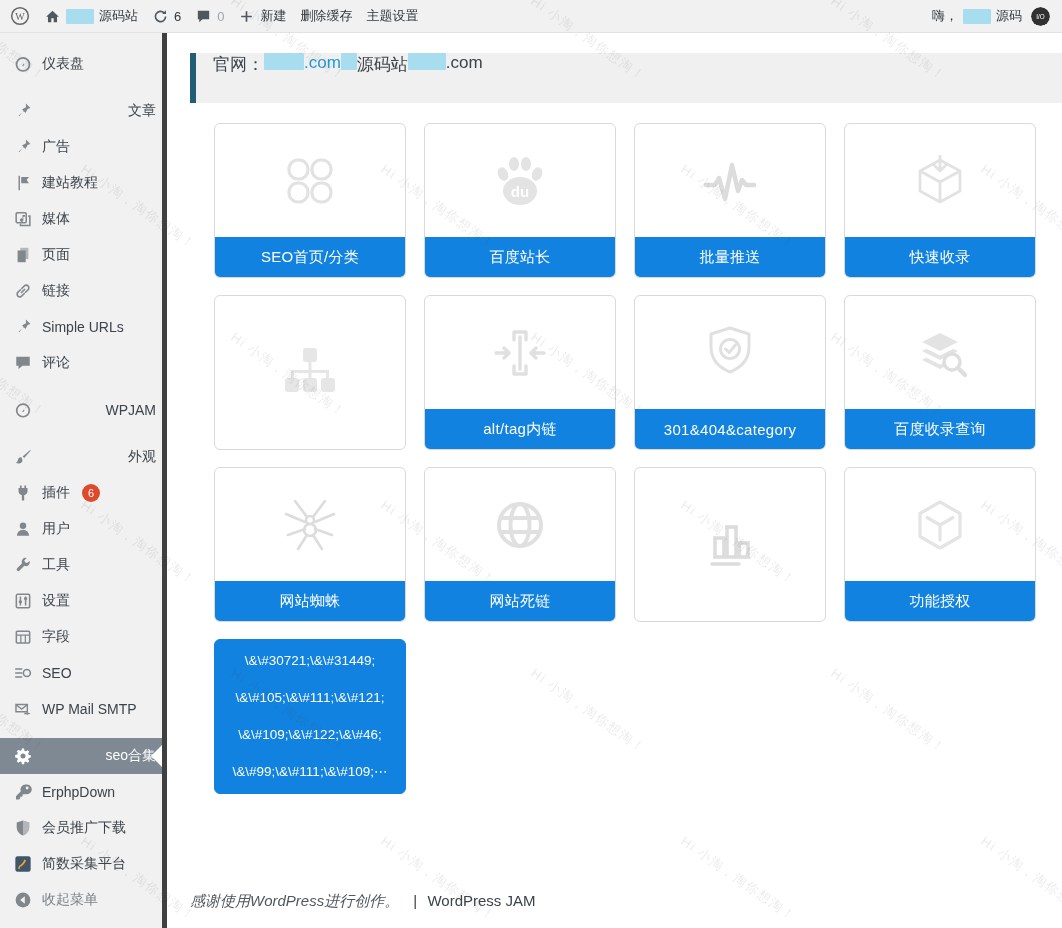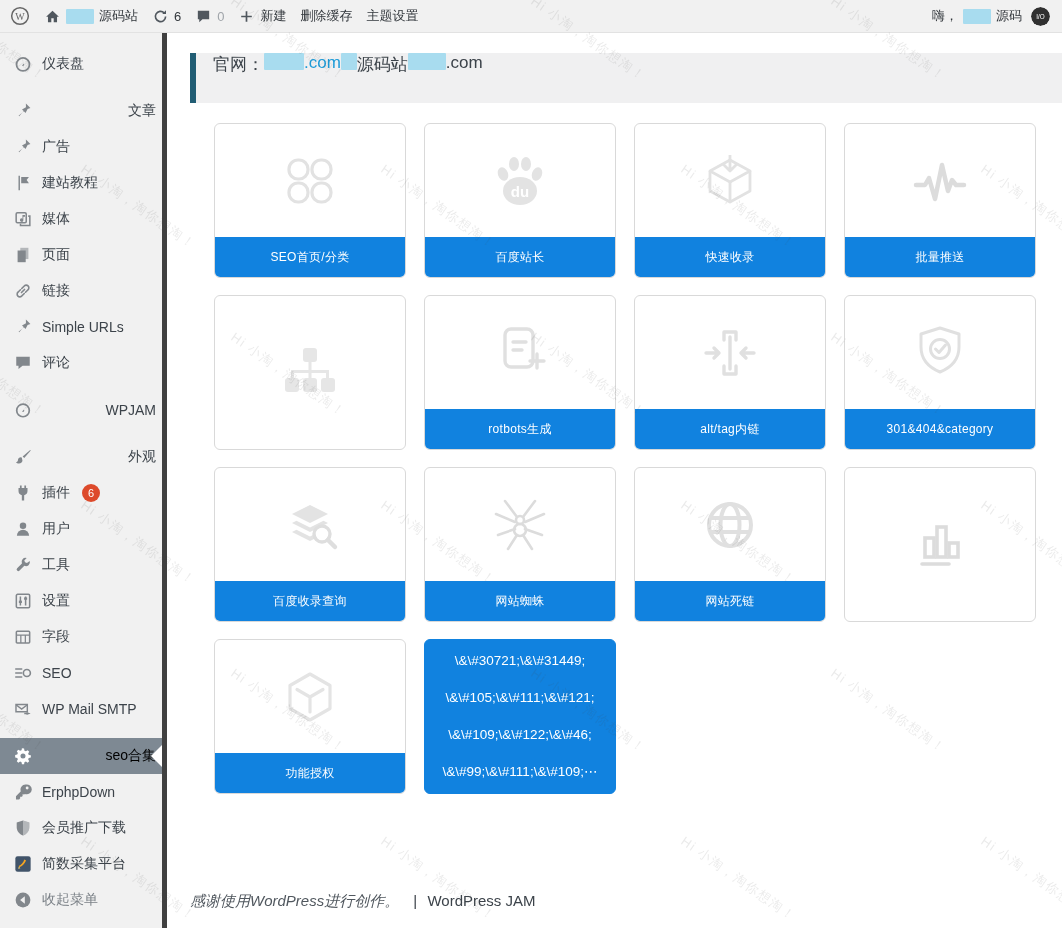--- a/index.html
+++ b/index.html
@@ -32,21 +32,21 @@
     padding-top:13px; overflow:hidden;
   }
   .s-item {
     height:36px; display:flex; align-items:center; gap:10px;
     padding:0 6px 0 14px; font-size:14px; color:#3c434a;
     position:relative; cursor:pointer; white-space:nowrap;
   }
   .s-item.gap { margin-top:11px;justify-content:space-between; }
   .s-icon { width:18px; height:18px; flex:none; color:#82878c; display:inline-flex; }
   .s-icon svg { width:100%; height:100%; display:block; }
-  .s-item.active { background:#7e8993; color:#000000; }
+  .s-item.active { background:#7e8993; color:#ffffff; }
   .s-item.active .s-icon { color:#fff; }
   .s-item.muted { color:#7b8187; }
   .s-badge {
     background:#dd4a2b; color:#fff; border-radius:50%; min-width:18px; height:18px;
     line-height:18px; text-align:center; font-size:11px; margin-left:2px; flex:none;
   }
   .s-arrow {
     position:absolute; right:-1px; top:50%; margin-top:-12px; width:0; height:0;
     border-top:12px solid transparent; border-bottom:12px solid transparent;
     border-right:12px solid #fff;
@@ -64,21 +64,21 @@
   .banner .link { color:#1d9bd8; cursor:pointer; }
   .cards { margin:20px 0 0 47px; width:824px; display:flex; flex-wrap:wrap; gap:17px 18px; }
   .card {
     width:192px; height:155px; background:#fff; border:1px solid #d9d9d9;
     border-radius:6px; overflow:hidden; display:flex; flex-direction:column; cursor:pointer;
   }
   .card-body { flex:1; display:flex; align-items:center; justify-content:center; }
   .c-icon { width:64px; height:64px; display:block; }
   .c-icon svg { width:100%; height:100%; display:block; }
   .card-label {
-    height:40px; flex:none; background:#1182df; color:#fff; font-size:12px; font-weight:500;
+    height:40px; flex:none; background:#1182df; color:#fff; font-size:15px; font-weight:500;
     display:flex; align-items:center; justify-content:center; letter-spacing:.3px;
   }
   .card-text {
     background:#1182df; border-color:#1182df; color:#fff;
     justify-content:space-between; padding:12px 4px; font-size:13.5px; text-align:center;
   }
   .card-text .line { line-height:18px; }
   .page-footer { margin:98px 0 0 23px; font-size:15px; color:#50575e; }
   .page-footer .thanks { font-style:italic; cursor:pointer; }
   .page-footer .divider { margin:0 6px 0 10px; color:#3c434a; }
@@ -432,73 +432,59 @@
                 <text x="32" y="48" text-anchor="middle" font-size="15" font-weight="bold" fill="#fff">du</text>
               </svg>
             </span>
     </div>
     <div class="card-label">百度站长</div>
   </div>
         <div class="card">
     <div class="card-body">
       <span class="c-icon">
               <svg viewBox="0 0 64 64">
+                <path fill="none" stroke="#dcdcdc" stroke-width="4.5" stroke-linecap="round" stroke-linejoin="round" d="M8 36h9l4-7 6 21 7-34 6 26 4-11 4 5h8"></path>
+              </svg>
+            </span>
+    </div>
+    <div class="card-label">批量推送</div>
+  </div>
+        <div class="card">
+    <div class="card-body">
+      <span class="c-icon">
+              <svg viewBox="0 0 64 64">
                 <g fill="none" stroke="#e2e2e2" stroke-width="2.8" stroke-linejoin="round">
                   <path d="M12 22l20-11 20 11-20 11z"></path>
                   <path d="M12 22v20l20 11 20-11V22"></path>
                   <path d="M32 33v20"></path>
                   <path d="M32 6v14M25 15l7 7 7-7"></path>
                 </g>
               </svg>
             </span>
     </div>
     <div class="card-label">快速收录</div>
-  </div>
-        <div class="card">
-    <div class="card-body">
-      <span class="c-icon">
-              <svg viewBox="0 0 64 64">
-                <path fill="none" stroke="#dcdcdc" stroke-width="4.5" stroke-linecap="round" stroke-linejoin="round" d="M8 36h9l4-7 6 21 7-34 6 26 4-11 4 5h8"></path>
-              </svg>
-            </span>
-    </div>
-    <div class="card-label">批量推送</div>
   </div>
         <div class="card">
     <div class="card-body">
       <span class="c-icon">
               <svg viewBox="0 0 64 64">
                 <g fill="#e6e6e6">
                   <rect x="25" y="7" width="14" height="14" rx="3"></rect>
                   <rect x="30.5" y="21" width="3" height="8"></rect>
                   <rect x="13" y="29" width="38" height="3"></rect>
                   <rect x="13" y="32" width="3" height="5"></rect>
                   <rect x="30.5" y="32" width="3" height="5"></rect>
                   <rect x="48" y="32" width="3" height="5"></rect>
                   <rect x="7" y="37" width="14" height="14" rx="3"></rect>
                   <rect x="25" y="37" width="14" height="14" rx="3"></rect>
                   <rect x="43" y="37" width="14" height="14" rx="3"></rect>
                 </g>
               </svg>
             </span>
     </div>
-  </div>
-        <div class="card">
-    <div class="card-body">
-      <span class="c-icon">
-              <svg viewBox="0 0 64 64">
-                <g fill="none" stroke="#e0e0e0" stroke-width="3.4" stroke-linecap="round">
-                  <rect x="17" y="8" width="28" height="38" rx="6"></rect>
-                  <path d="M25 21h13M25 29h9"></path>
-                  <path d="M42 40h14M49 33v14"></path>
-                </g>
-              </svg>
-            </span>
-    </div>
-    <div class="card-label">rotbots生成</div>
   </div>
         <div class="card">
     <div class="card-body">
       <span class="c-icon">
               <svg viewBox="0 0 64 64">
                 <g fill="none" stroke="#e0e0e0" stroke-width="3.4" stroke-linecap="round" stroke-linejoin="round">
                   <path d="M26 19v-8h12v8"></path>
                   <path d="M26 45v8h12v-8"></path>
                   <path d="M32 16v32"></path>
                   <path d="M8 32h13M16 27l5 5-5 5"></path>

